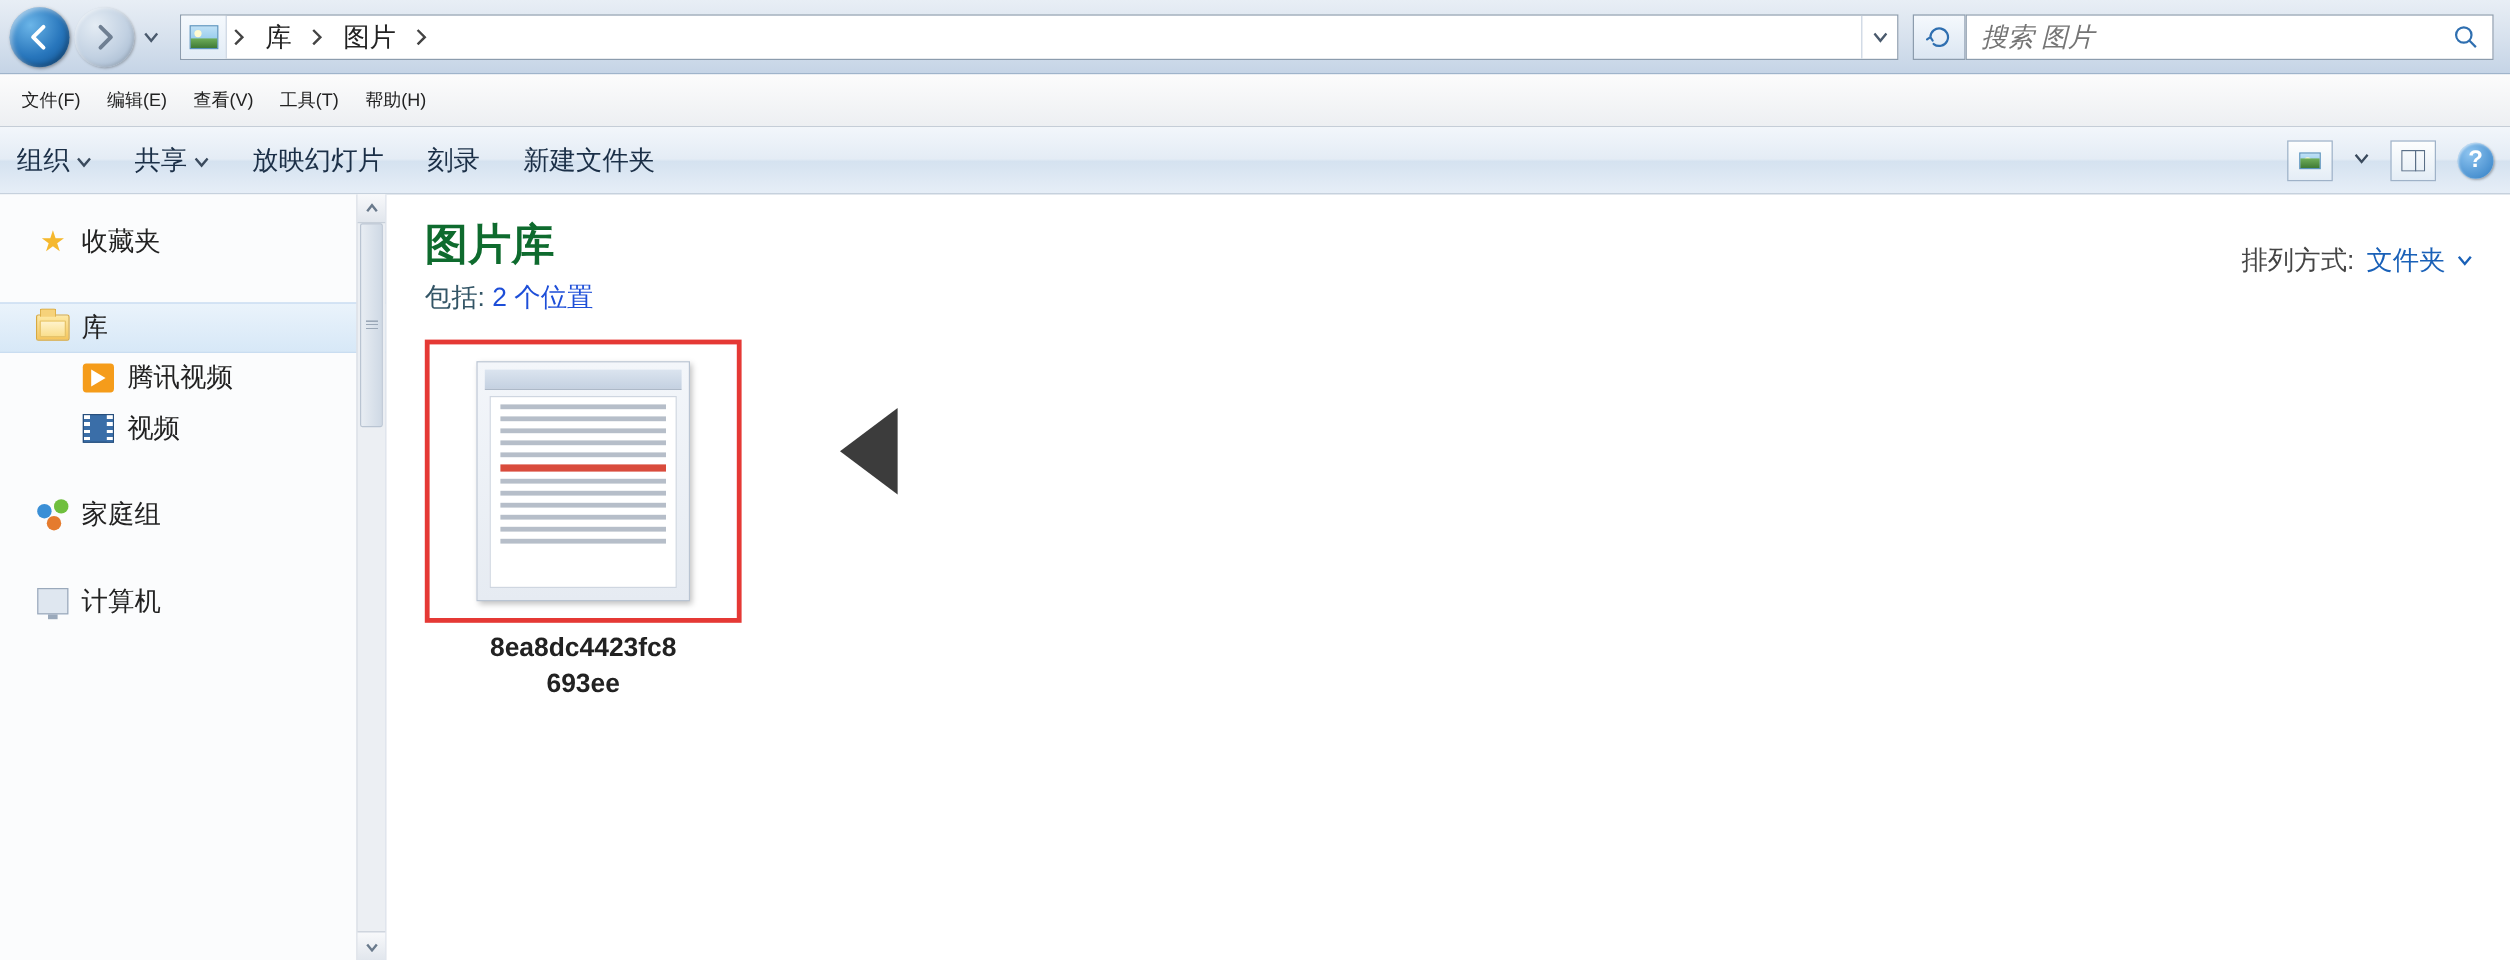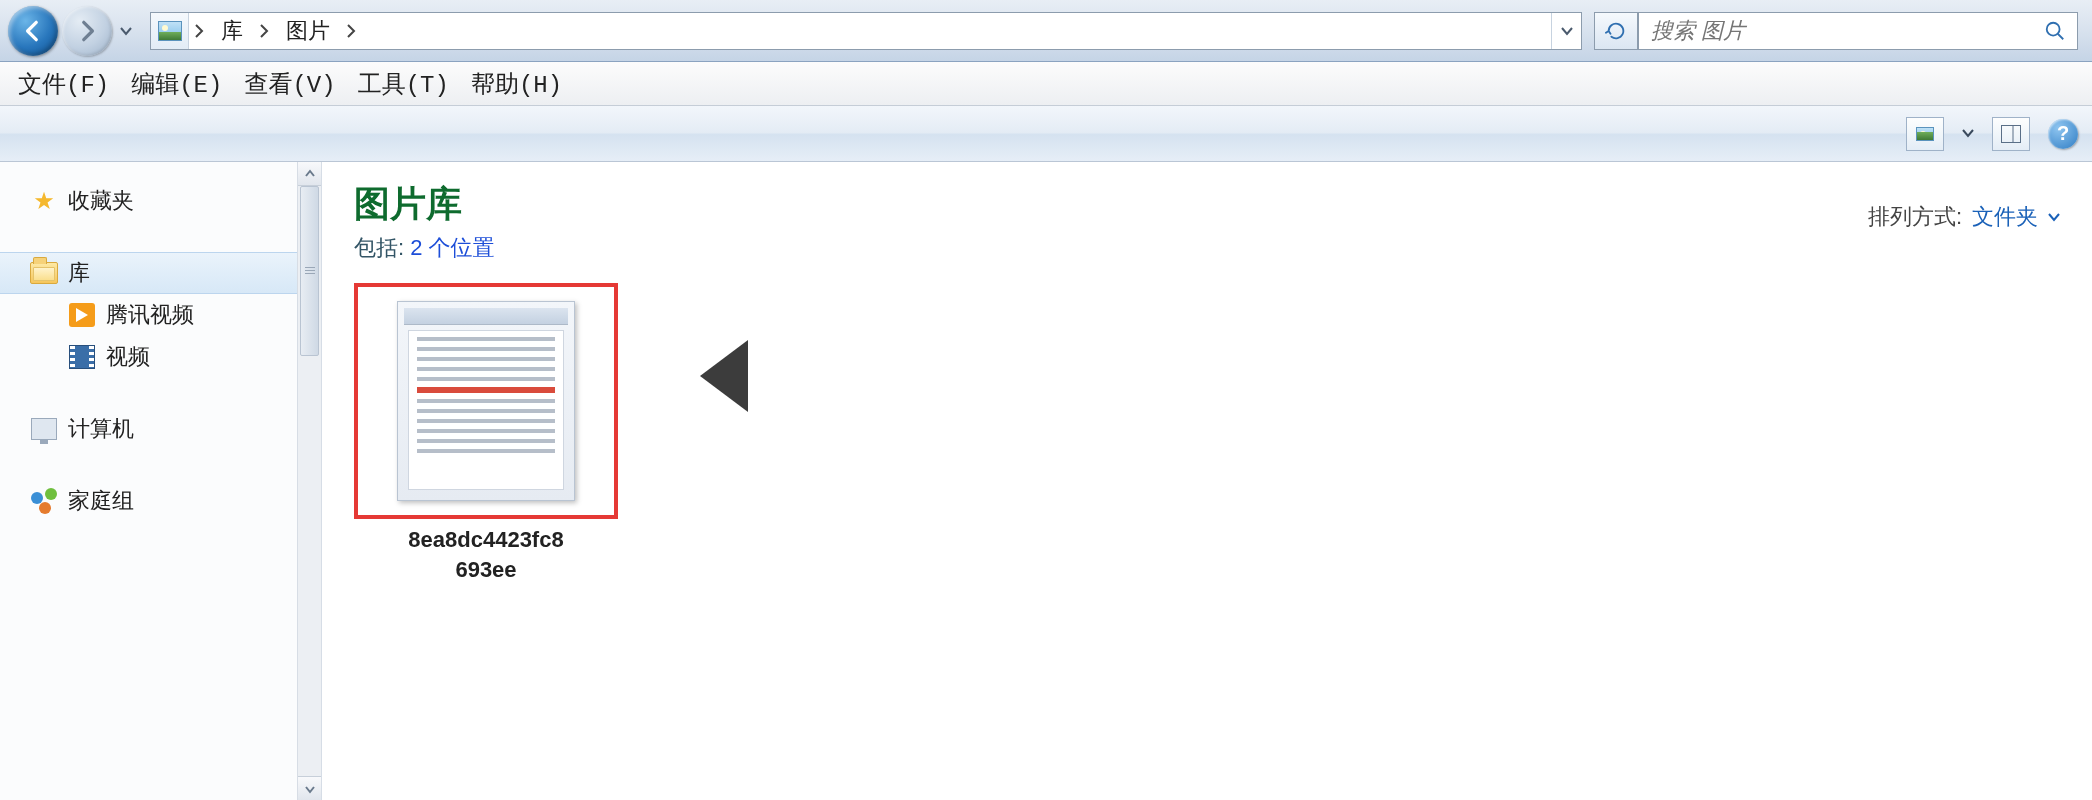--- a/index.html
+++ b/index.html
@@ -22,21 +22,21 @@
 .addr-right { margin-left: auto; display: flex; align-items: center; height: 100%; }
 .addr-drop { width: 30px; display: flex; align-items: center; justify-content: center; height: 100%; border-left: 1px solid #c7d3e0; }
 .refresh-btn { width: 44px; height: 38px; margin-left: 6px; background: linear-gradient(to bottom,#f5f9fd,#dbe6f2); border: 1px solid #8c9cad; display: flex; align-items: center; justify-content: center; }
 
 .search-bar { width: 440px; height: 38px; background: #fff; border: 1px solid #8c9cad; margin-right: 14px; display: flex; align-items: center; gap: 43px; }
 .search-input { flex: 1; border: none; outline: none; font-size: 22px; font-style: italic; color: #888; padding: 0 12px; background: transparent; }
 .search-icon { width: 44px; height: 100%; display: flex; align-items: center; justify-content: center; }
 
 
 .menu-bar { height: 44px; background: linear-gradient(to bottom, #fcfcfc, #edeff2); border-bottom: 1px solid #c5cdd7; display: flex; align-items: center; padding-left: 18px; gap: 22px; }
-.menu-item { font-size: 24px; color: #222; cursor: default; font-family: Liberation Mono, monospace; }
+.menu-item { font-size: 15px; color: #222; cursor: default; }
 
 
 .toolbar { height: 56px; background: linear-gradient(to bottom, #f2f6fb 0%, #e4ecf5 48%, #d5e2f0 52%, #e6eef7 100%); border-bottom: 1px solid #bac6d5; display: flex; align-items: center; padding: 0 14px; }
 .toolbar-left { display: flex; align-items: center; gap: 36px; }
 .tool-btn { font-size: 22px; color: #1b2f47; display: flex; align-items: center; gap: 6px; cursor: default; }
 .tool-drop svg { width: 12px; height: 12px; }
 .toolbar-right { margin-left: auto; display: flex; align-items: center; gap: 18px; }
 .view-btn, .pane-btn { width: 38px; height: 34px; border: 1px solid #9fb2c8; background: linear-gradient(to bottom,#fdfefe,#e4edf6); display: flex; align-items: center; justify-content: center; }
 .help-btn { width: 30px; height: 30px; border-radius: 50%; background: radial-gradient(circle at 35% 30%, #8fc5f0, #2f7dc4); display: flex; align-items: center; justify-content: center; color: #fff; font-size: 20px; font-weight: bold; box-shadow: inset 1px 1px 2px rgba(255,255,255,0.6), 1px 1px 2px rgba(0,0,0,0.3); }
 
@@ -173,20 +173,37 @@
 
 <div class="menu-bar">
   <span class="menu-item">文件(F)</span>
   <span class="menu-item">编辑(E)</span>
   <span class="menu-item">查看(V)</span>
   <span class="menu-item">工具(T)</span>
   <span class="menu-item">帮助(H)</span>
 </div>
 
 <div class="toolbar">
+  <div class="toolbar-left">
+    <div class="tool-btn">
+      <span>组织</span>
+      <span class="tool-drop"><svg viewBox="0 0 12 12">
+            <path d="M1 3 L6 9 L11 3" fill="none" stroke="#3a4a5d" stroke-width="2"></path>
+          </svg></span>
+    </div>
+    <div class="tool-btn">
+      <span>共享</span>
+      <span class="tool-drop"><svg viewBox="0 0 12 12">
+            <path d="M1 3 L6 9 L11 3" fill="none" stroke="#3a4a5d" stroke-width="2"></path>
+          </svg></span>
+    </div>
+    <div class="tool-btn">放映幻灯片</div>
+    <div class="tool-btn">刻录</div>
+    <div class="tool-btn">新建文件夹</div>
+  </div>
   <div class="toolbar-right">
     <div class="view-btn">
       <div class="pic-ico" style="width:18px;height:14px"></div>
     </div>
     <span class="tool-drop"><svg viewBox="0 0 12 12" width="12" height="12">
           <path d="M1 3 L6 9 L11 3" fill="none" stroke="#3a4a5d" stroke-width="2"></path>
         </svg></span>
     <div class="pane-btn">
       <svg width="20" height="18" viewBox="0 0 20 18">
           <rect x="0.5" y="0.5" width="19" height="17" fill="none" stroke="#5a6f87"></rect>
@@ -228,36 +245,36 @@
           <span class="tree-icon">
               <span class="film-ico"></span>
             </span>
           <span>视频</span>
         </div>
       </div>
 
       <div class="tree-group">
         <div class="tree-row">
           <span class="tree-icon">
-              <span class="pc-ico"></span>
-            </span>
-          <span>计算机</span>
-        </div>
-      </div>
-
-      <div class="tree-group">
-        <div class="tree-row">
-          <span class="tree-icon">
               <span class="home-ico">
                 <span class="ball1"></span>
                 <span class="ball2"></span>
                 <span class="ball3"></span>
               </span>
             </span>
           <span>家庭组</span>
+        </div>
+      </div>
+
+      <div class="tree-group">
+        <div class="tree-row">
+          <span class="tree-icon">
+              <span class="pc-ico"></span>
+            </span>
+          <span>计算机</span>
         </div>
       </div>
 
     </div>
 
     <div class="side-scroll-track">
       <div class="side-scroll-btn">
         <svg width="10" height="10" viewBox="0 0 10 10">
             <path d="M1 7 L5 2 L9 7" fill="none" stroke="#6a7a8c" stroke-width="2"></path>
           </svg>

